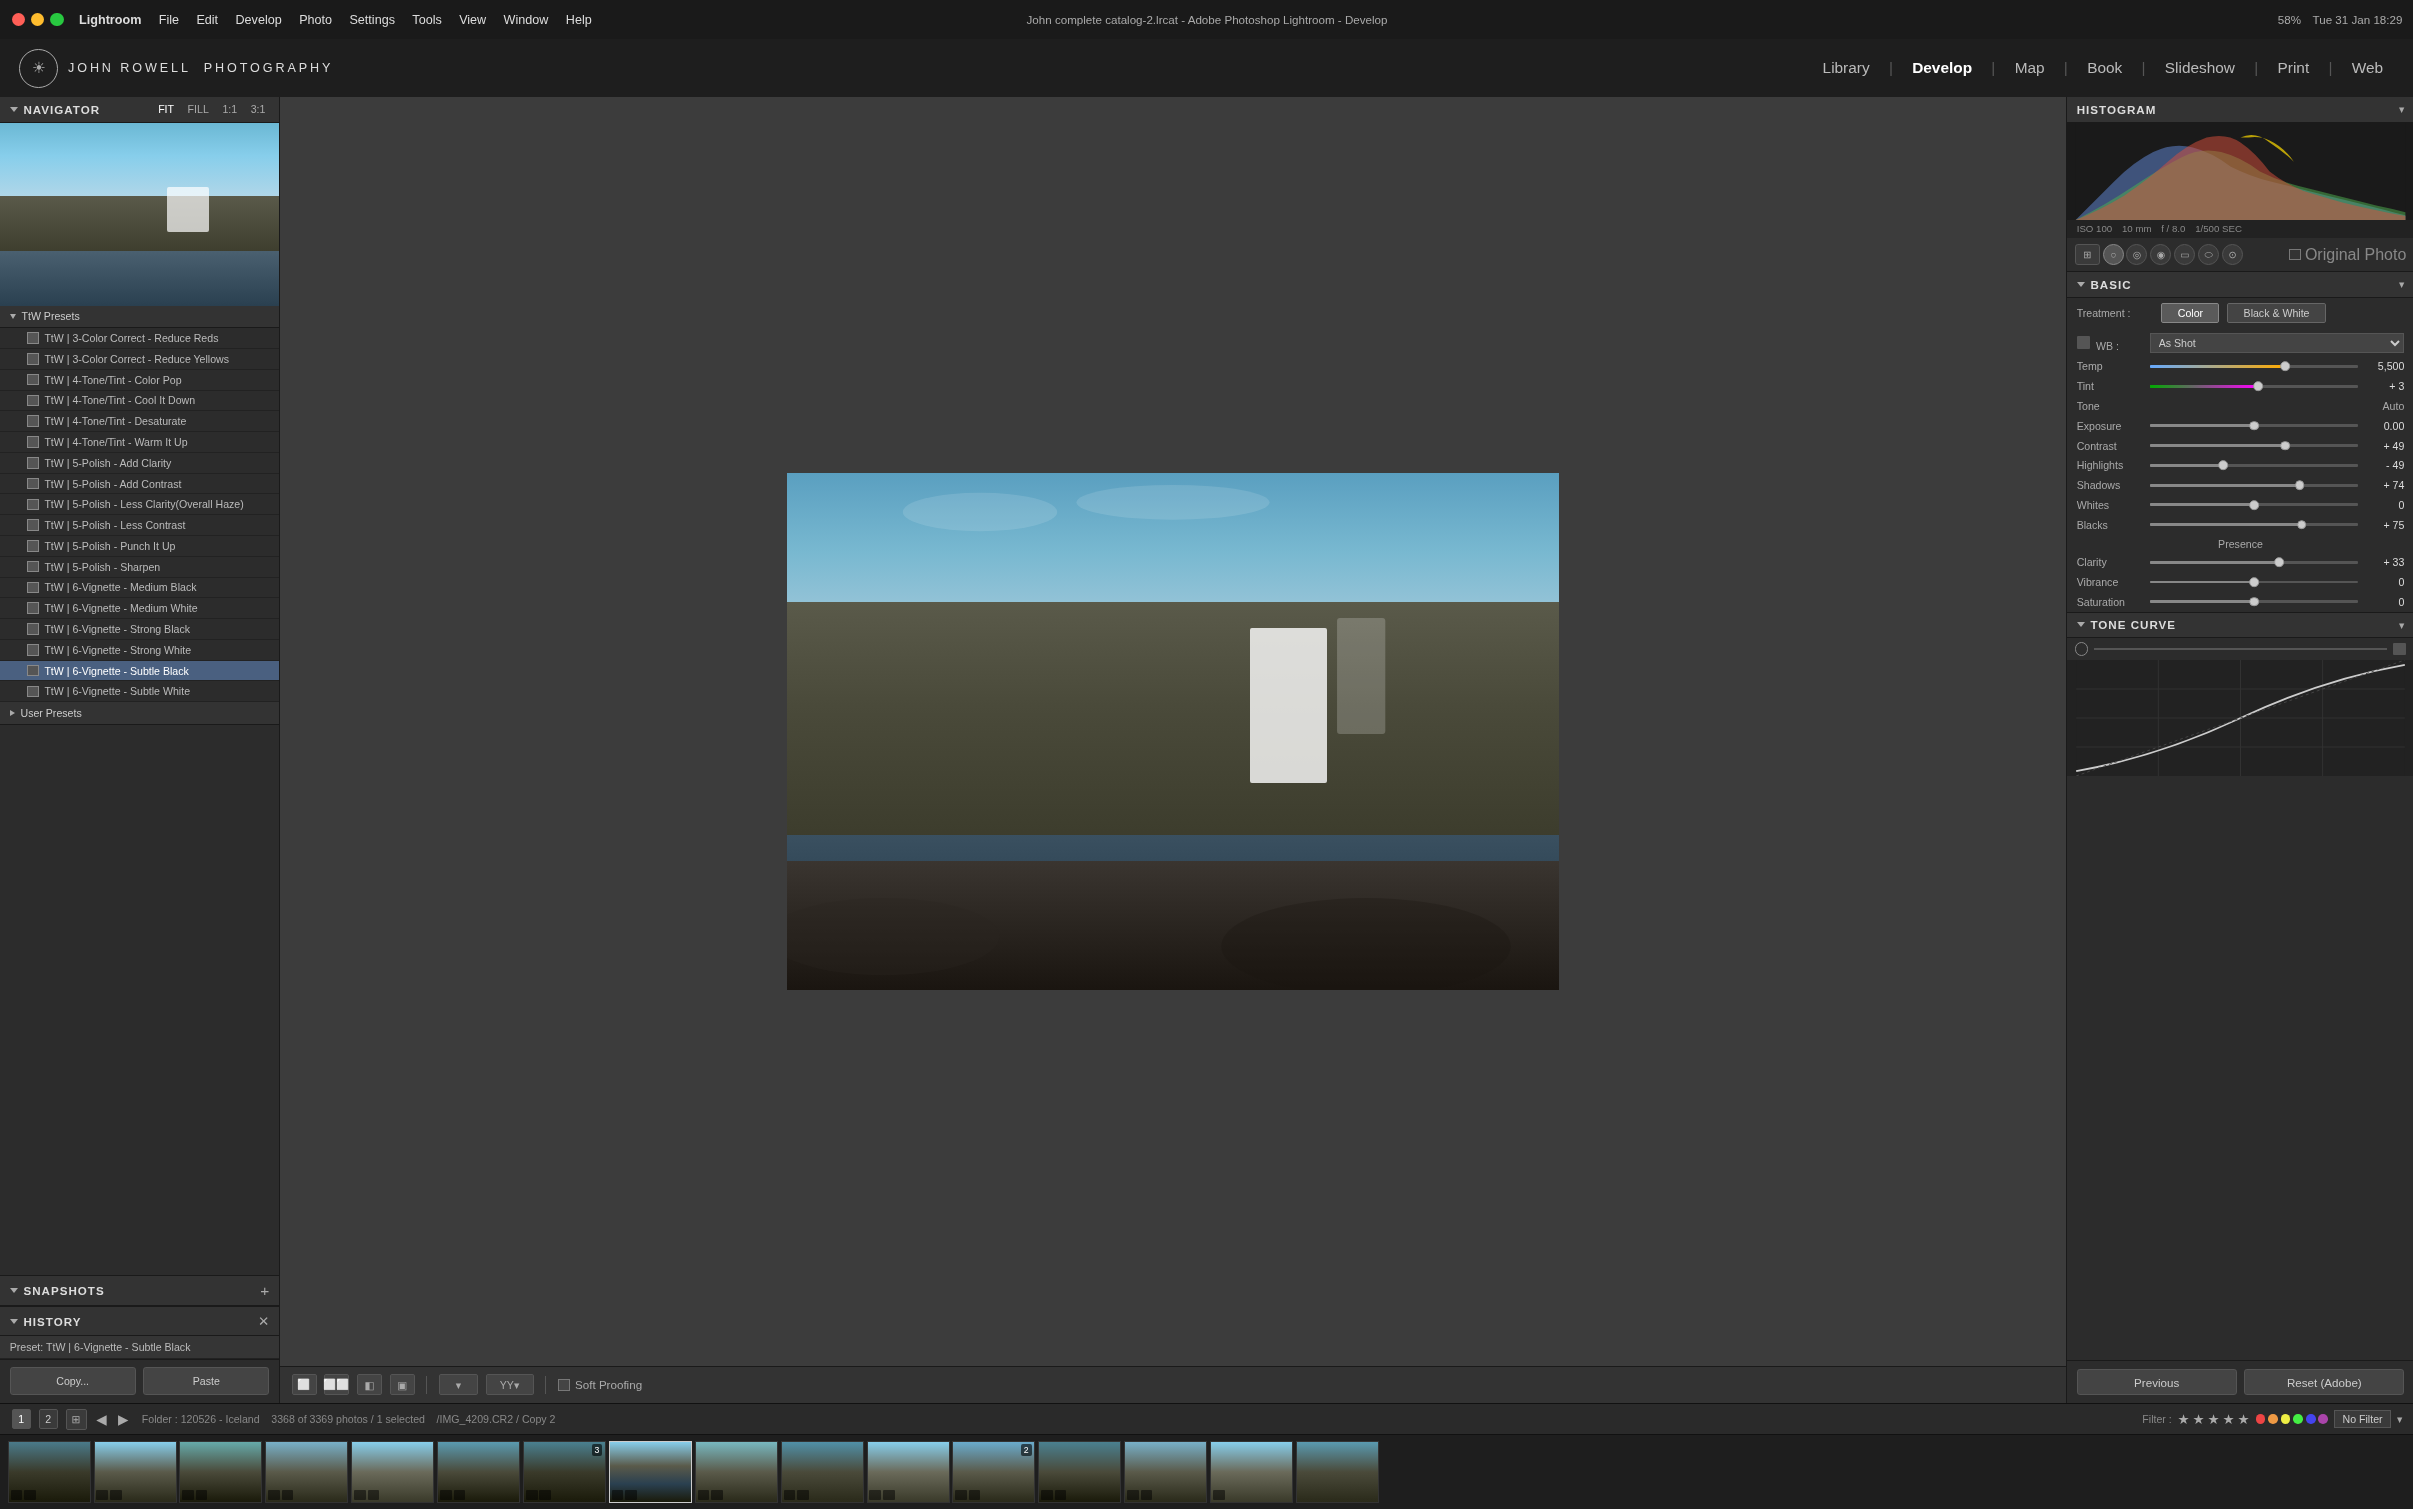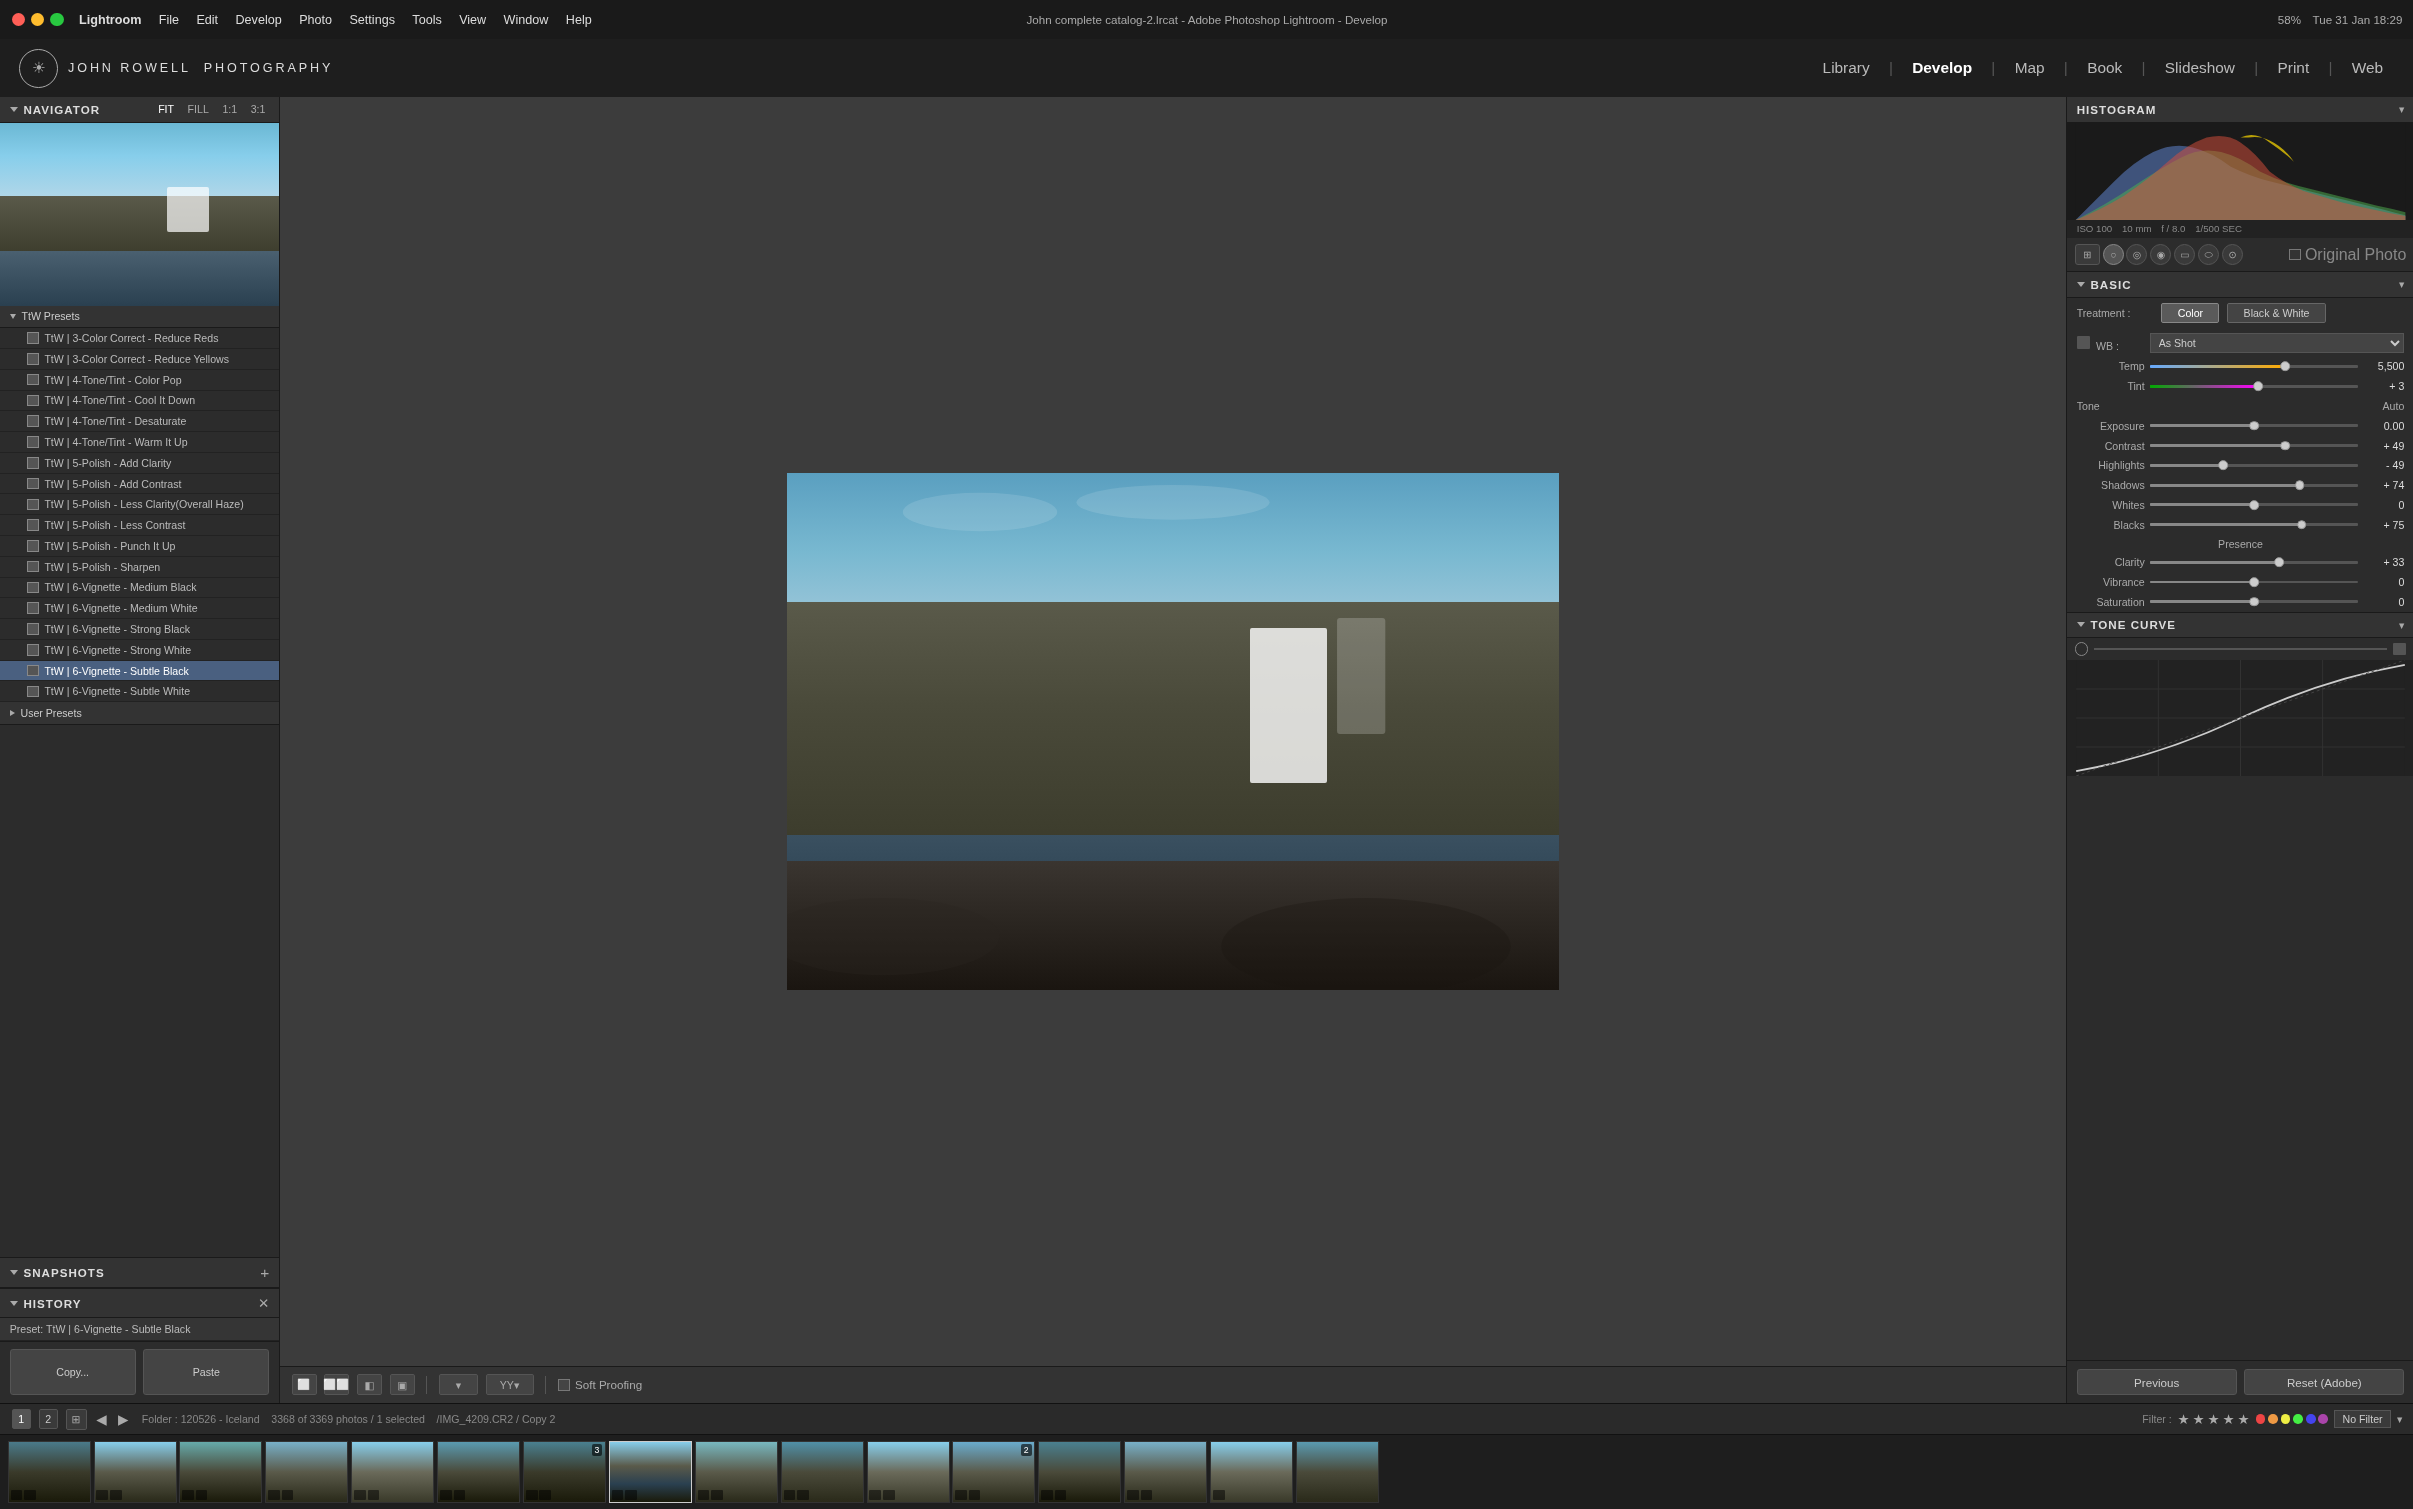--- a/index.html
+++ b/index.html
@@ -209,21 +209,21 @@
     
     .left-bottom-toolbar {
       padding: 7.7px 9.7px;
       background: #2c2c2c;
       border-top: 1px solid #1a1a1a;
       display: flex;
       gap: 7.7px;
     }
     .tb-btn {
       flex: 1;
-      padding: 16px;
+      padding: 7px;
       background: #444;
       border: 1px solid #555;
       color: #ccc;
       font-size: 10.6px;
       cursor: pointer;
       text-align: center;
       border-radius: 2.9px;
     }
 
     
@@ -378,21 +378,21 @@
       border-radius: 1.9px;
     }
     .treatment-btn.active { background: #5a5a5a; border-color: #888; color: #fff; }
 
     .slider-row {
       display: flex;
       align-items: center;
       padding: 3.9px 9.7px;
       gap: 5.8px;
     }
-    .slider-label { font-size: 10.6px; color: #aaa; width: 68px; text-align: right; }
+    .slider-label { font-size: 10.6px; color: #aaa; width: 68px; }
     .slider-track {
       flex: 1;
       height: 2.9px;
       background: #555;
       position: relative;
       border-radius: 1px;
     }
     .slider-fill {
       position: absolute;
       left: 0;

